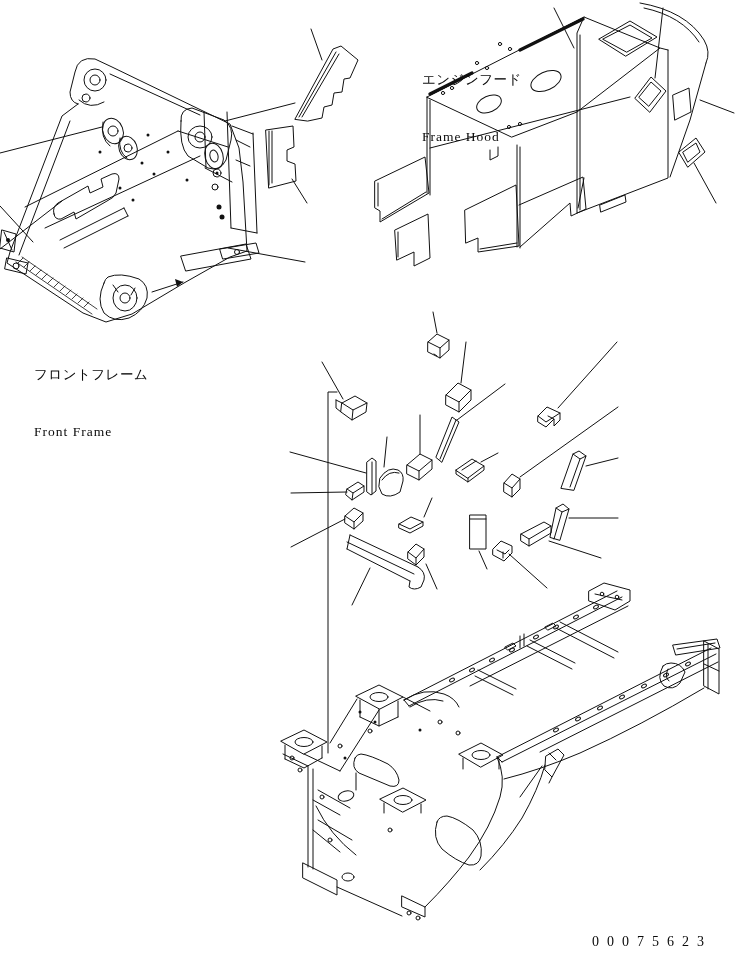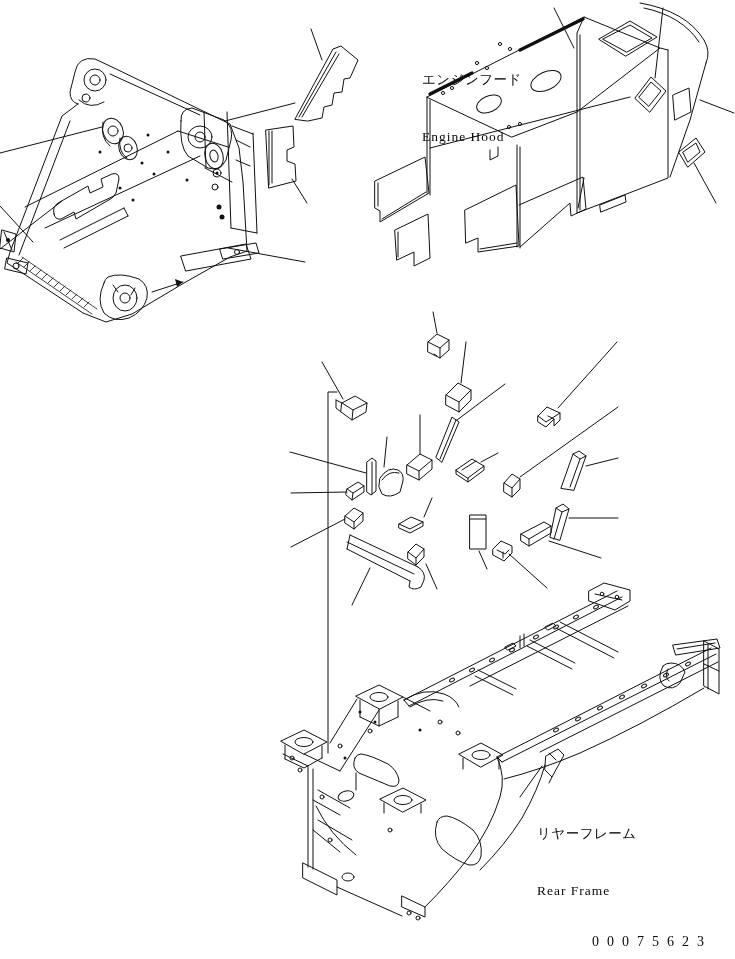--- a/index.html
+++ b/index.html
@@ -274,23 +274,23 @@
         <circle class="dot" cx="375" cy="722" r="1.5"></circle>
     <circle class="dot" cx="345" cy="758" r="1.5"></circle>
         <circle class="dot" cx="420" cy="730" r="1.5"></circle>
     <path d="M546,756 L558,749 L564,755 L552,777 L545,770 Z M549,753 L556,760 M552,777 L549,783"></path>
     <path d="M520,797 L542,766"></path>
   </g>
 </svg>
 
   <div class="lbl" id="lbl-hood">
     <div class="jp">エンジンフード</div>
-    <div class="en">Engine Hood</div>
+    <div class="en">Frame Hood</div>
   </div>
 
-
-  <div class="lbl" id="lbl-rf">
-    <div class="jp">リヤーフレーム</div>
-    <div class="en">Rear Frame</div>
+  <div class="lbl" id="lbl-ff">
+    <div class="jp">フロントフレーム</div>
+    <div class="en">Front Frame</div>
   </div>
+
 
   <div class="lbl" id="lbl-num">00075623</div>
 </div>
 
 </body></html>

